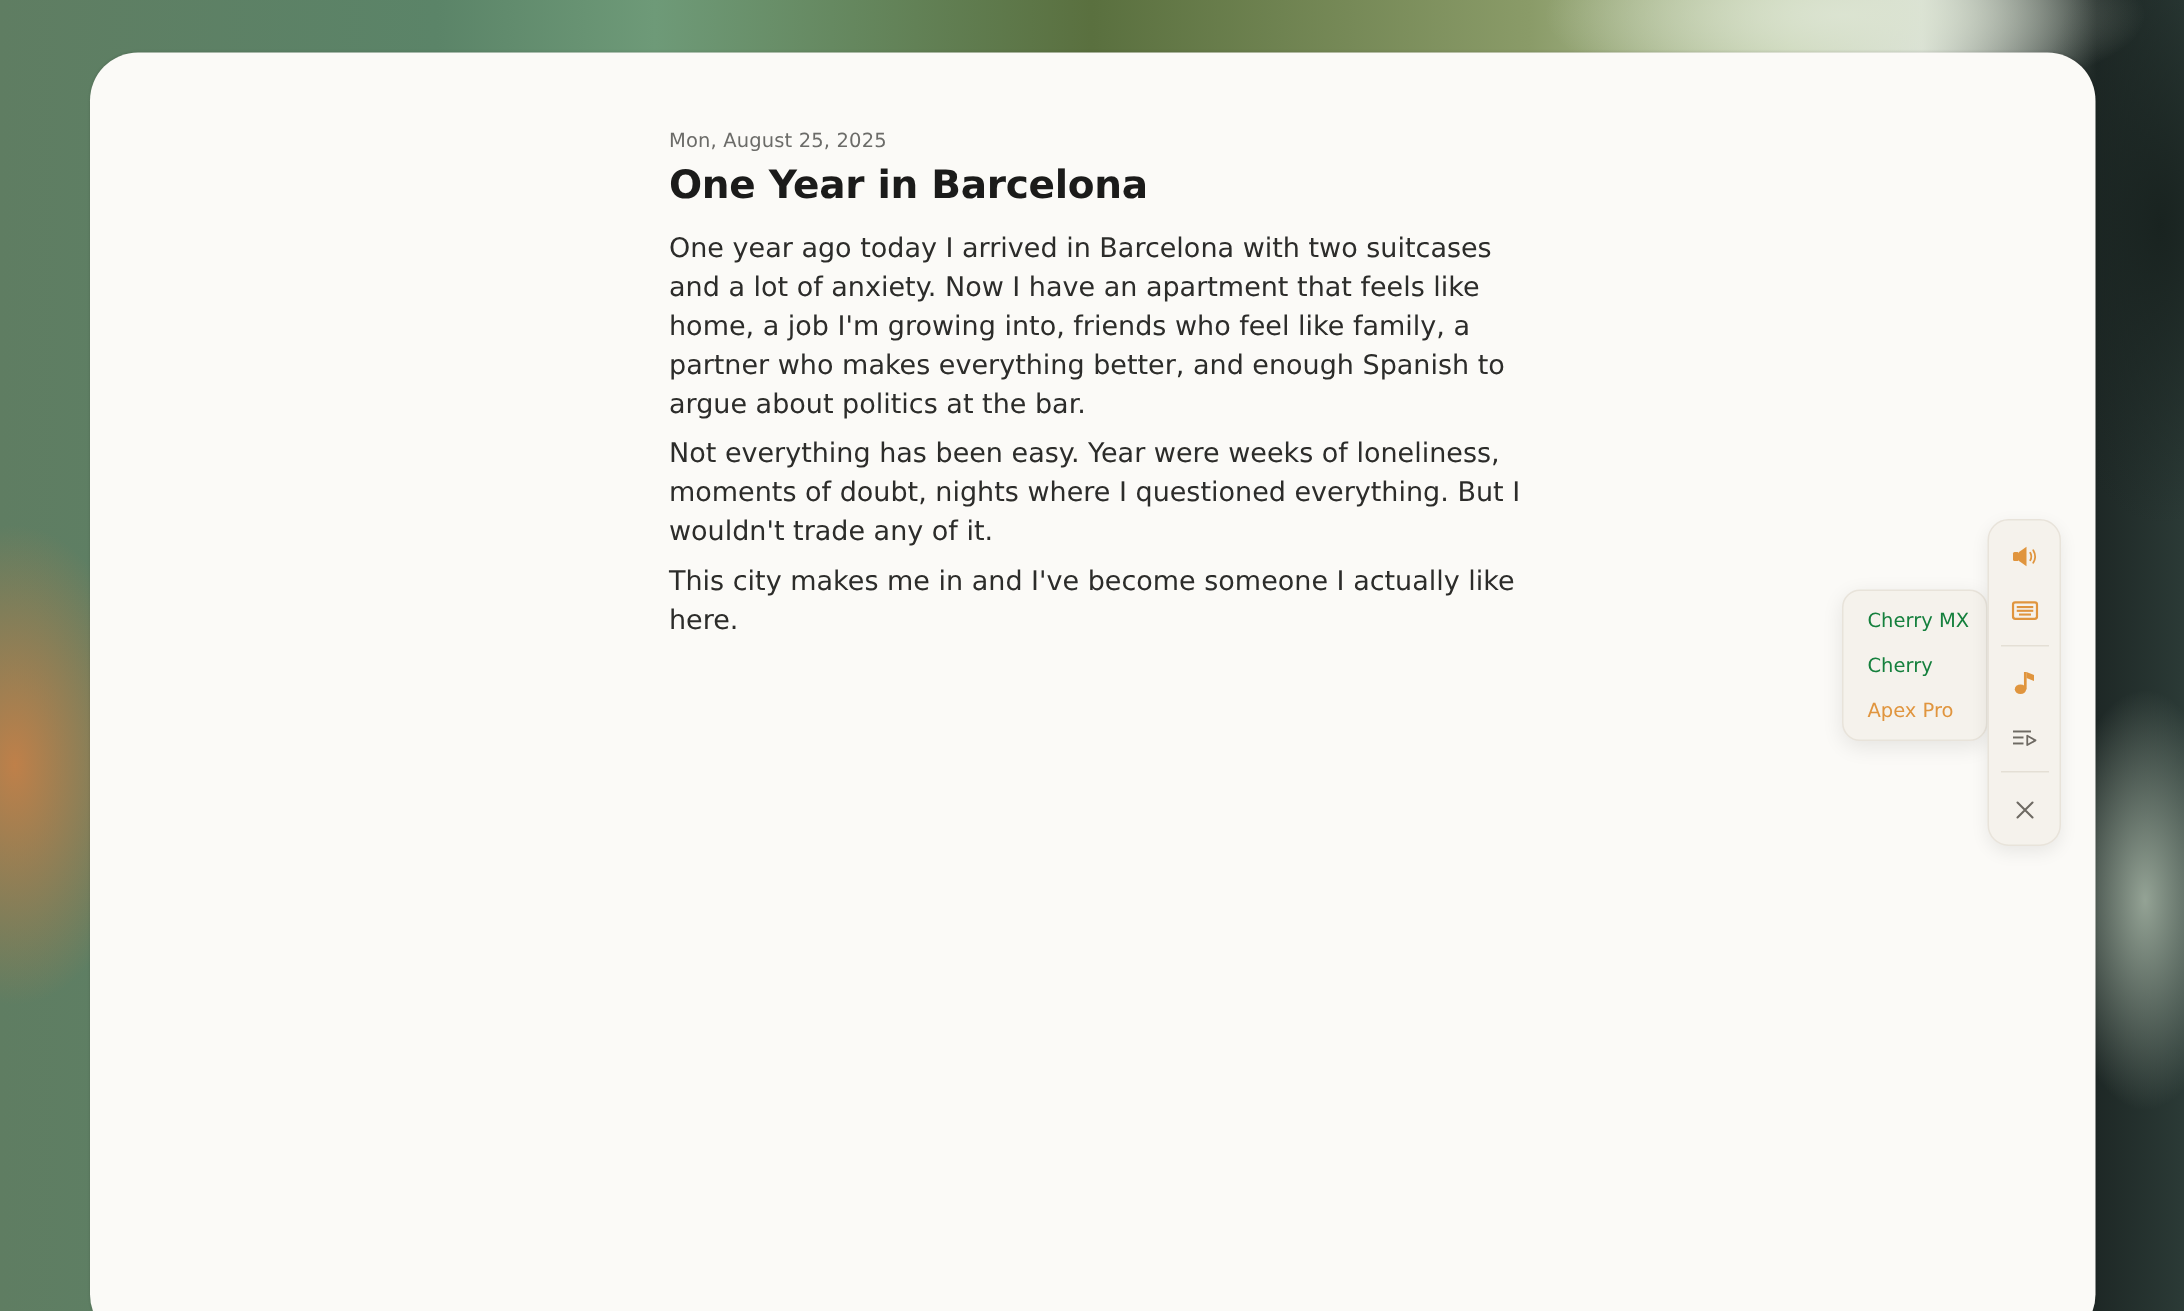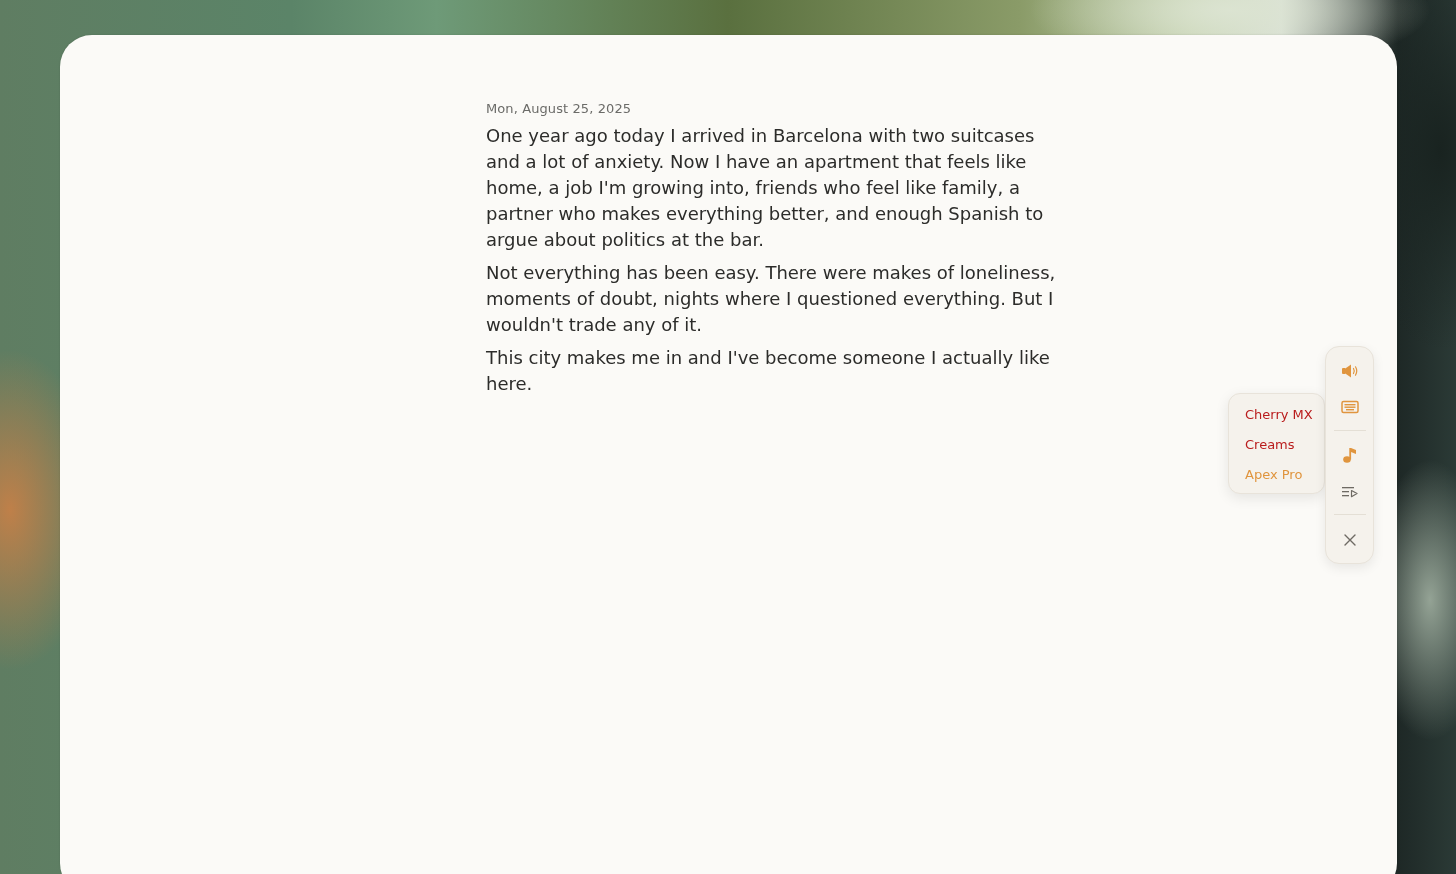--- a/index.html
+++ b/index.html
@@ -17,23 +17,22 @@
     .card {
       position: absolute;
       left: 60px; top: 35px;
       width: 1337px; height: 860px;
       background: #fbfaf7;
       border-radius: 32px;
       box-shadow: 0 0 2px rgba(0,0,0,0.15);
     }
     .entry {
       position: absolute;
-      left: 386px; top: 66px;
+      left: 386px; top: 52px;
       width: 570px;
-      margin-left: 40px;
     }
     .entry-date {
       font-size: 13px;
       color: #6b6b68;
       letter-spacing: 0.1px;
       margin-bottom: 7px;
     }
     .entry-title {
       font-size: 26px;
       font-weight: 600;
@@ -74,45 +73,46 @@
       left: 1168px; top: 358px;
       width: 97px; height: 101px;
       background: #f5f2ec;
       border: 1px solid #e8e3da;
       border-radius: 12px;
       box-shadow: 0 4px 14px rgba(0,0,0,0.09);
       padding-top: 9px;
     }
     .dd-item {
       font-size: 13px;
-      color: #b91c1c;
+      color: #15803d;
       height: 30px;
       line-height: 24px;
       padding-left: 16px;
       cursor: pointer;
       white-space: nowrap;
     }
     .dd-item.active { color: #e0953e; }
   </style>
 </head>
 <body>
 
 <div class="card">
   <article class="entry">
     <div class="entry-date">Mon, August 25, 2025</div>
+    <h1 class="entry-title">One Year in Barcelona</h1>
     <div class="entry-body">
       <p>One year ago today I arrived in Barcelona with two suitcases and a lot of anxiety. Now I have an apartment that feels like home, a job I'm growing into, friends who feel like family, a partner who makes everything better, and enough Spanish to argue about politics at the bar.</p>
-      <p>Not everything has been easy. There were makes of loneliness, moments of doubt, nights where I questioned everything. But I wouldn't trade any of it.</p>
+      <p>Not everything has been easy. Year were weeks of loneliness, moments of doubt, nights where I questioned everything. But I wouldn't trade any of it.</p>
       <p>This city makes me in and I've become someone I actually like here.</p>
     </div>
   </article>
 
   <div class="dropdown">
     <div class="dd-item">Cherry MX</div>
-    <div class="dd-item">Creams</div>
+    <div class="dd-item">Cherry</div>
     <div class="dd-item active">Apex Pro</div>
   </div>
 
   <div class="toolbar">
     <div class="tb-btn">
       <span>
         <svg width="18" height="16" viewBox="0 0 18 16">
           <rect x="1" y="5" width="4" height="6" rx="1" fill="#e0953e"></rect>
           <path d="M5 5 L10 1.5 L10 14.5 L5 11 Z" fill="#e0953e"></path>
           <path d="M12.5 5.5 Q14 8 12.5 10.5" stroke="#e0953e" stroke-width="1.2" fill="none" stroke-linecap="round"></path>

